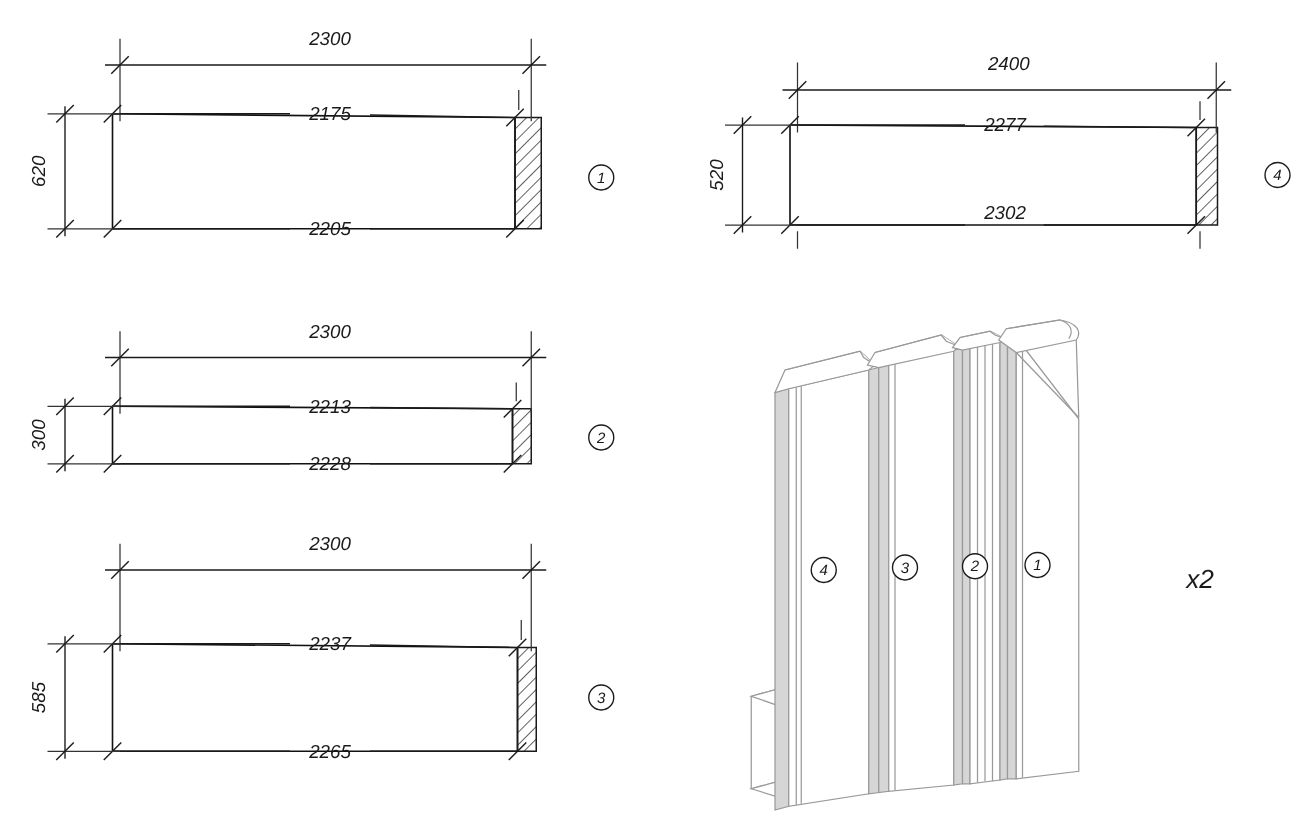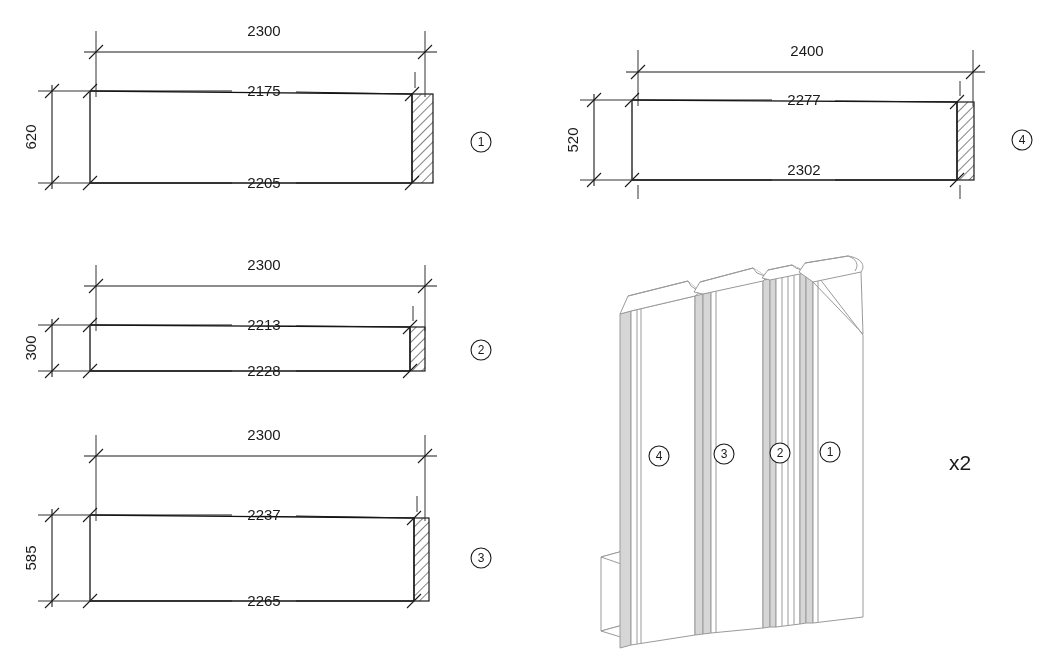--- a/index.html
+++ b/index.html
@@ -4,21 +4,21 @@
 <title>Panel Shop Drawing</title>
 <style>
   html,body{margin:0;padding:0;background:#ffffff;}
   body{
     width:1046px;height:662px;
     font-family:"Liberation Sans", sans-serif;
     color:#000;
     overflow:hidden;
     position:relative;
   }
-  #sheet{position:absolute;left:0;top:0;width:1046px;height:662px;}
+  #sheet{position:absolute;left:0;top:0;width:1046px;height:662px;font-style:italic;}
   svg{display:block;}
   .dimtext{
     font-family:"Liberation Sans", sans-serif;
     font-size:15px;
     fill:#1a1a1a;
     text-anchor:middle;
   }
   .dimtext-v{
     font-family:"Liberation Sans", sans-serif;
     font-size:15px;

